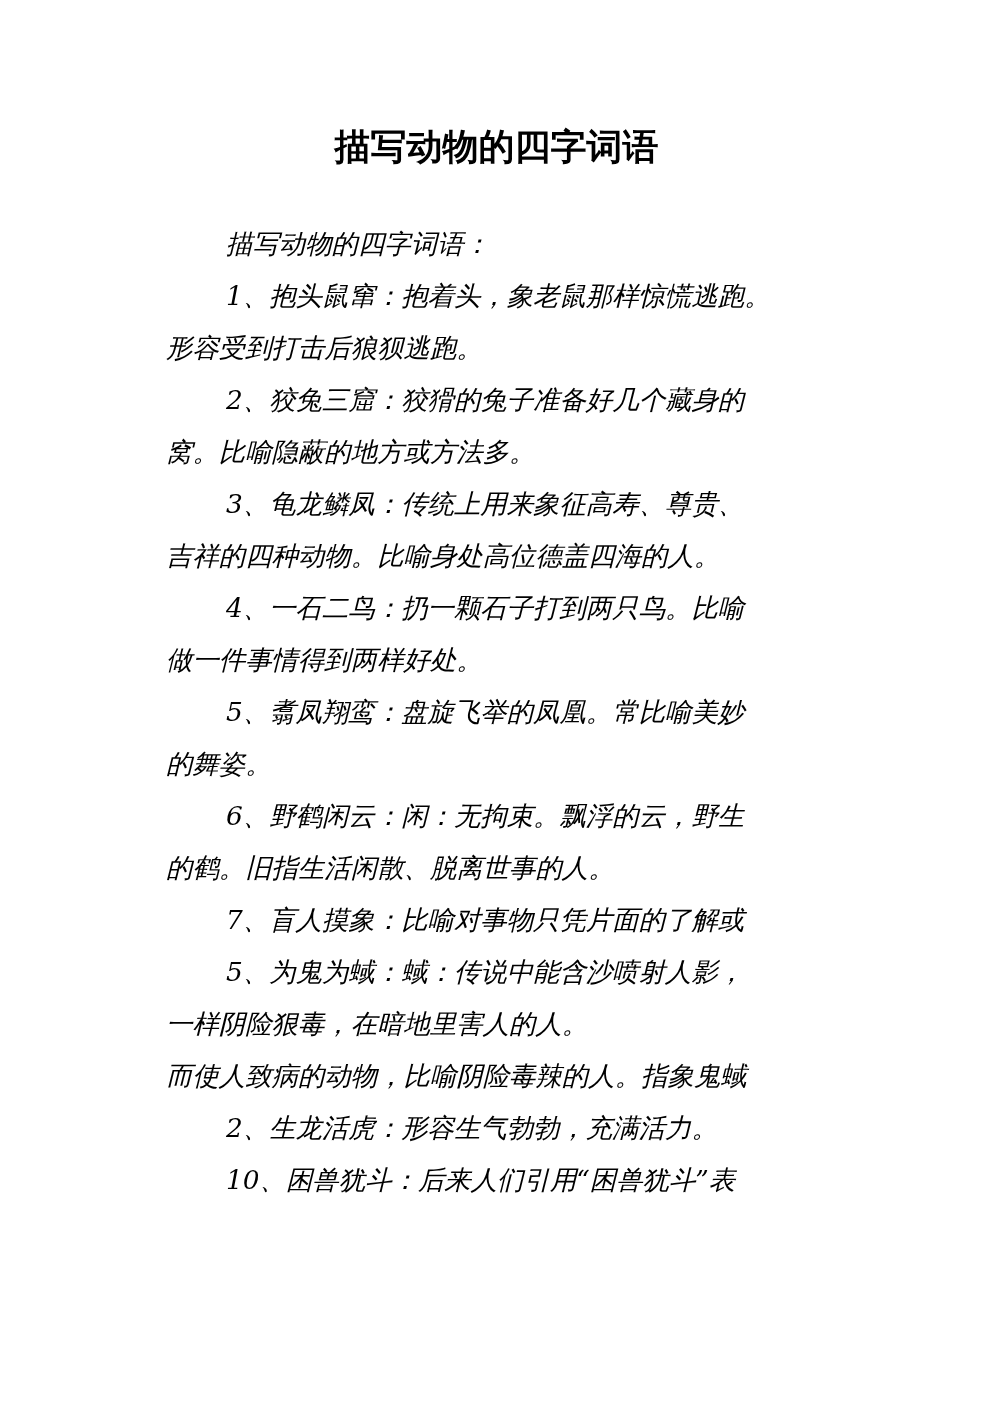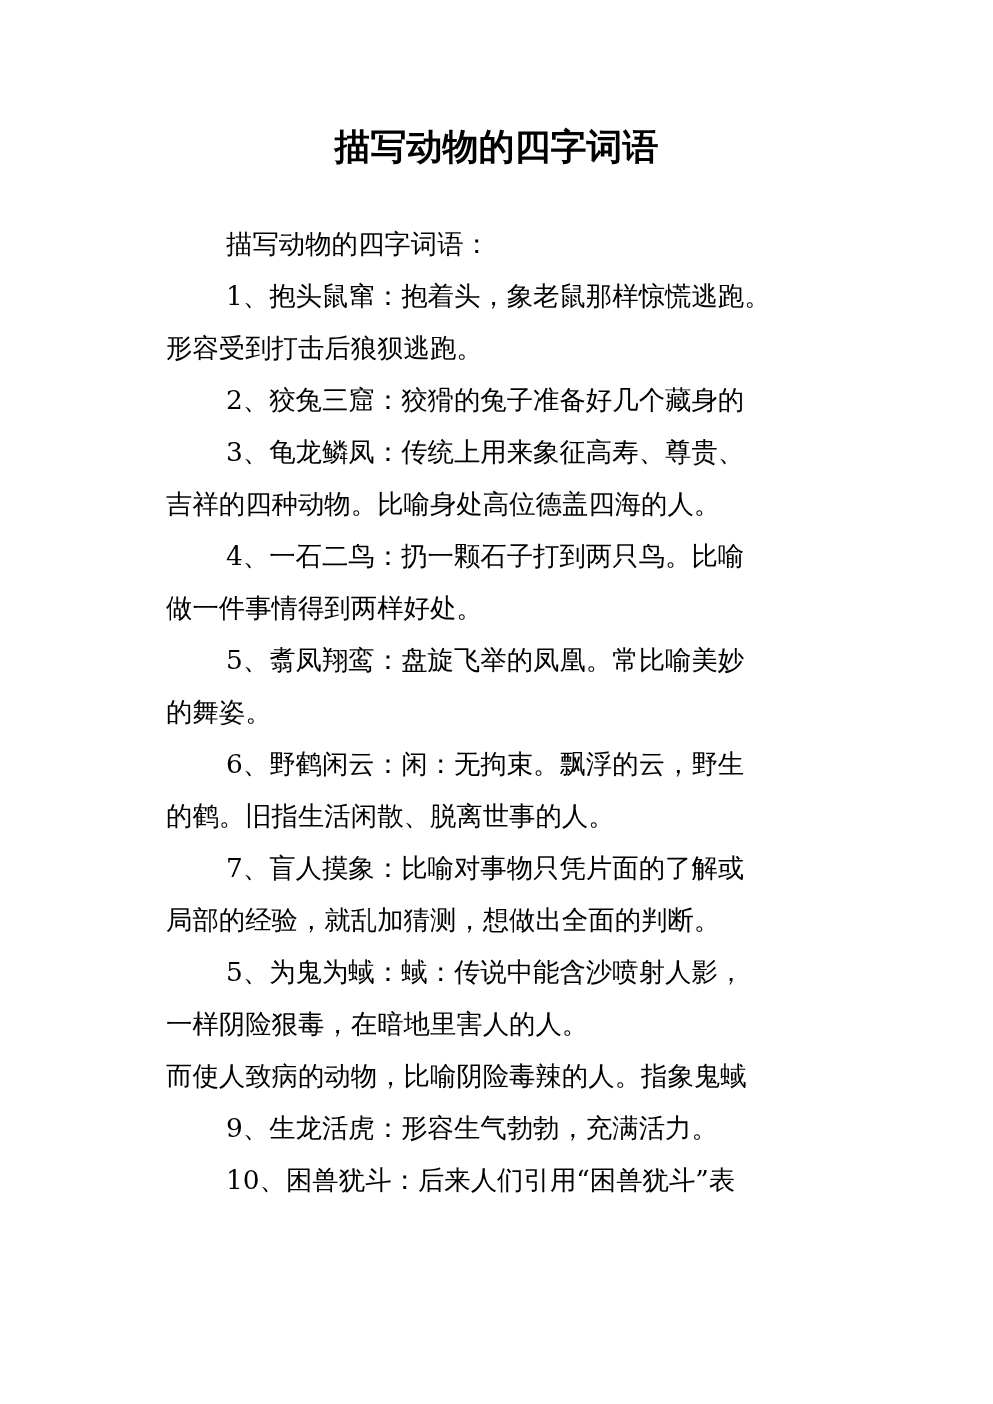--- a/index.html
+++ b/index.html
@@ -33,20 +33,21 @@
       letter-spacing: 0px;
     }
     .body {
       position: absolute;
       left: 166px;
       top: 218px;
       width: 670px;
       font-family: "DejaVu Serif", "Liberation Serif", serif;
       font-size: 26.4px;
       line-height: 52px;
+      font-style: italic;
     }
     .line {
       display: block;
       height: 52px;
       white-space: nowrap;
     }
     .indent {
       padding-left: 60px;
     }
   </style>
@@ -54,29 +55,29 @@
 <body>
 
 <div class="page">
   <div class="title">描写动物的四字词语</div>
 
   <div class="body">
     <span class="line indent">描写动物的四字词语：</span>
     <span class="line indent">1、抱头鼠窜：抱着头，象老鼠那样惊慌逃跑。</span>
     <span class="line">形容受到打击后狼狈逃跑。</span>
     <span class="line indent">2、狡兔三窟：狡猾的兔子准备好几个藏身的</span>
+    <span class="line">窝。比喻隐蔽的地方或方法多。</span>
     <span class="line indent">3、龟龙鳞凤：传统上用来象征高寿、尊贵、</span>
     <span class="line">吉祥的四种动物。比喻身处高位德盖四海的人。</span>
     <span class="line indent">4、一石二鸟：扔一颗石子打到两只鸟。比喻</span>
     <span class="line">做一件事情得到两样好处。</span>
     <span class="line indent">5、翥凤翔鸾：盘旋飞举的凤凰。常比喻美妙</span>
     <span class="line">的舞姿。</span>
     <span class="line indent">6、野鹤闲云：闲：无拘束。飘浮的云，野生</span>
     <span class="line">的鹤。旧指生活闲散、脱离世事的人。</span>
     <span class="line indent">7、盲人摸象：比喻对事物只凭片面的了解或</span>
-    <span class="line">局部的经验，就乱加猜测，想做出全面的判断。</span>
     <span class="line indent">5、为鬼为蜮：蜮：传说中能含沙喷射人影，</span>
     <span class="line">一样阴险狠毒，在暗地里害人的人。</span>
     <span class="line">而使人致病的动物，比喻阴险毒辣的人。指象鬼蜮</span>
-    <span class="line indent">9、生龙活虎：形容生气勃勃，充满活力。</span>
+    <span class="line indent">2、生龙活虎：形容生气勃勃，充满活力。</span>
     <span class="line indent">10、困兽犹斗：后来人们引用“困兽犹斗”表</span>
   </div>
 </div>
 
 </body></html>

